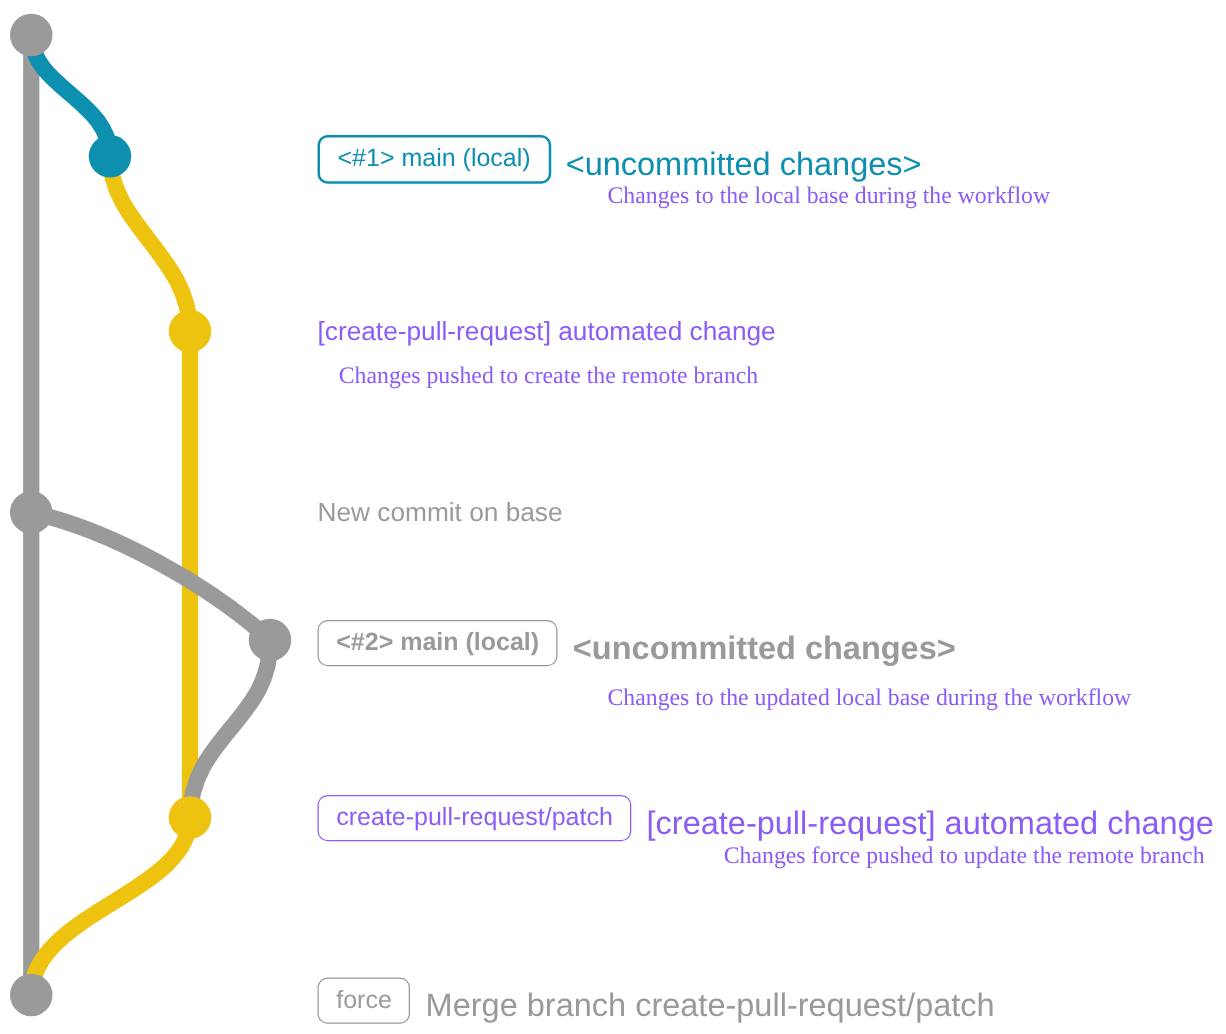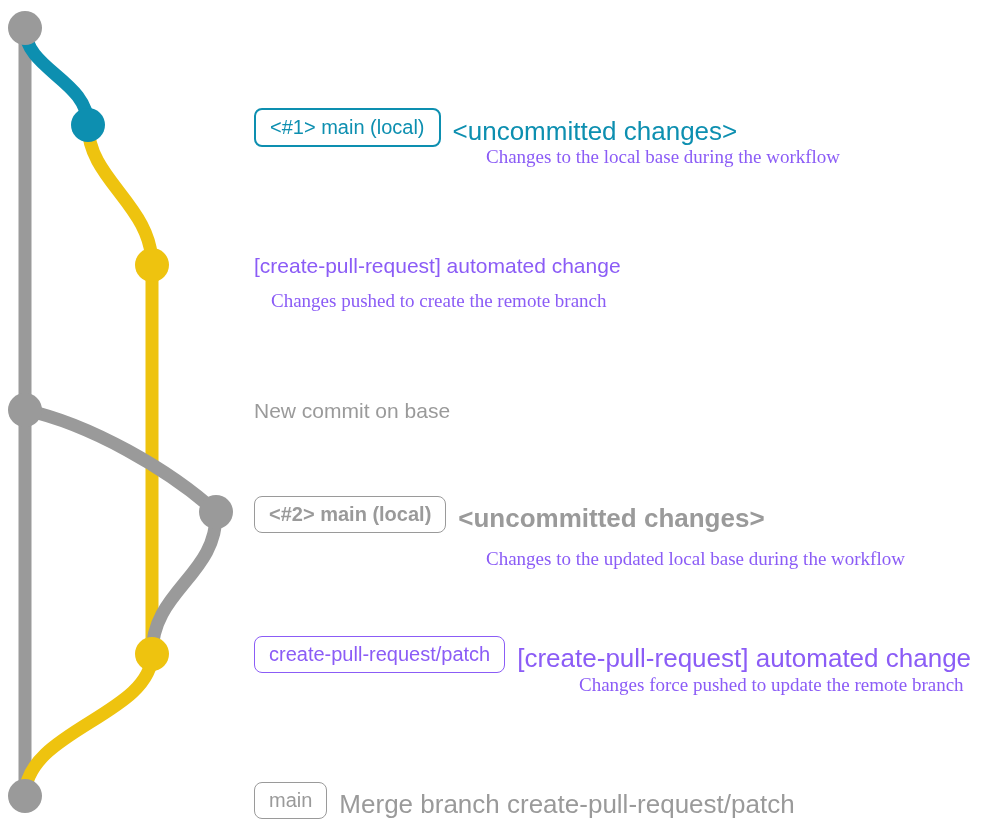--- a/index.html
+++ b/index.html
@@ -161,19 +161,19 @@
     <div class="row" style="left:254px; top:636px;">
       <div class="row-head">
         <span class="ref-pill thin c-yellow">create-pull-request/patch</span>
         <span class="subject c-yellow">[create-pull-request] automated change</span>
       </div>
     </div>
     <div class="note" style="left:567px; top:674px;margin-left:12px;">Changes force pushed to update the remote branch</div>
 
     <div class="row" style="left:254px; top:782px;">
       <div class="row-head">
-        <span class="ref-pill thin c-gray">main</span>
+        <span class="ref-pill thin c-gray">force</span>
         <span class="subject c-gray">Merge branch create-pull-request/patch</span>
       </div>
     </div>
 
   </div>
 </div>
 
 </body></html>

